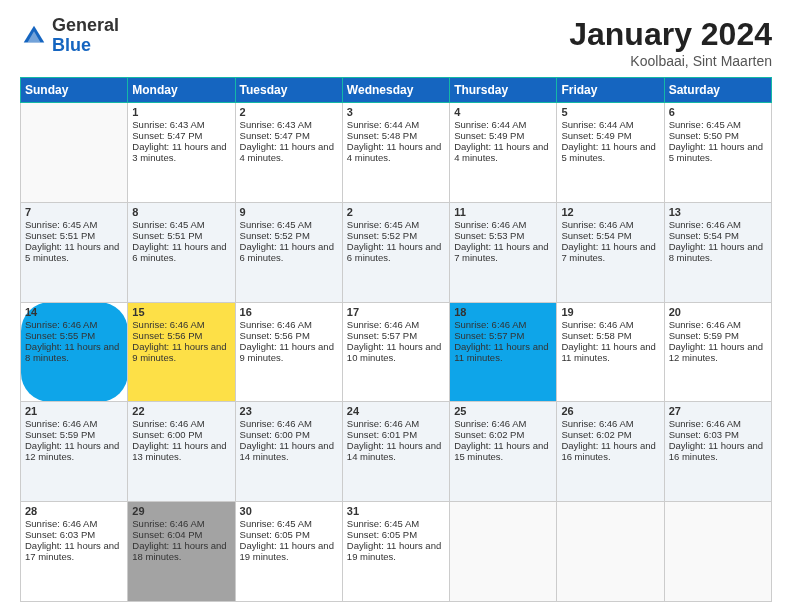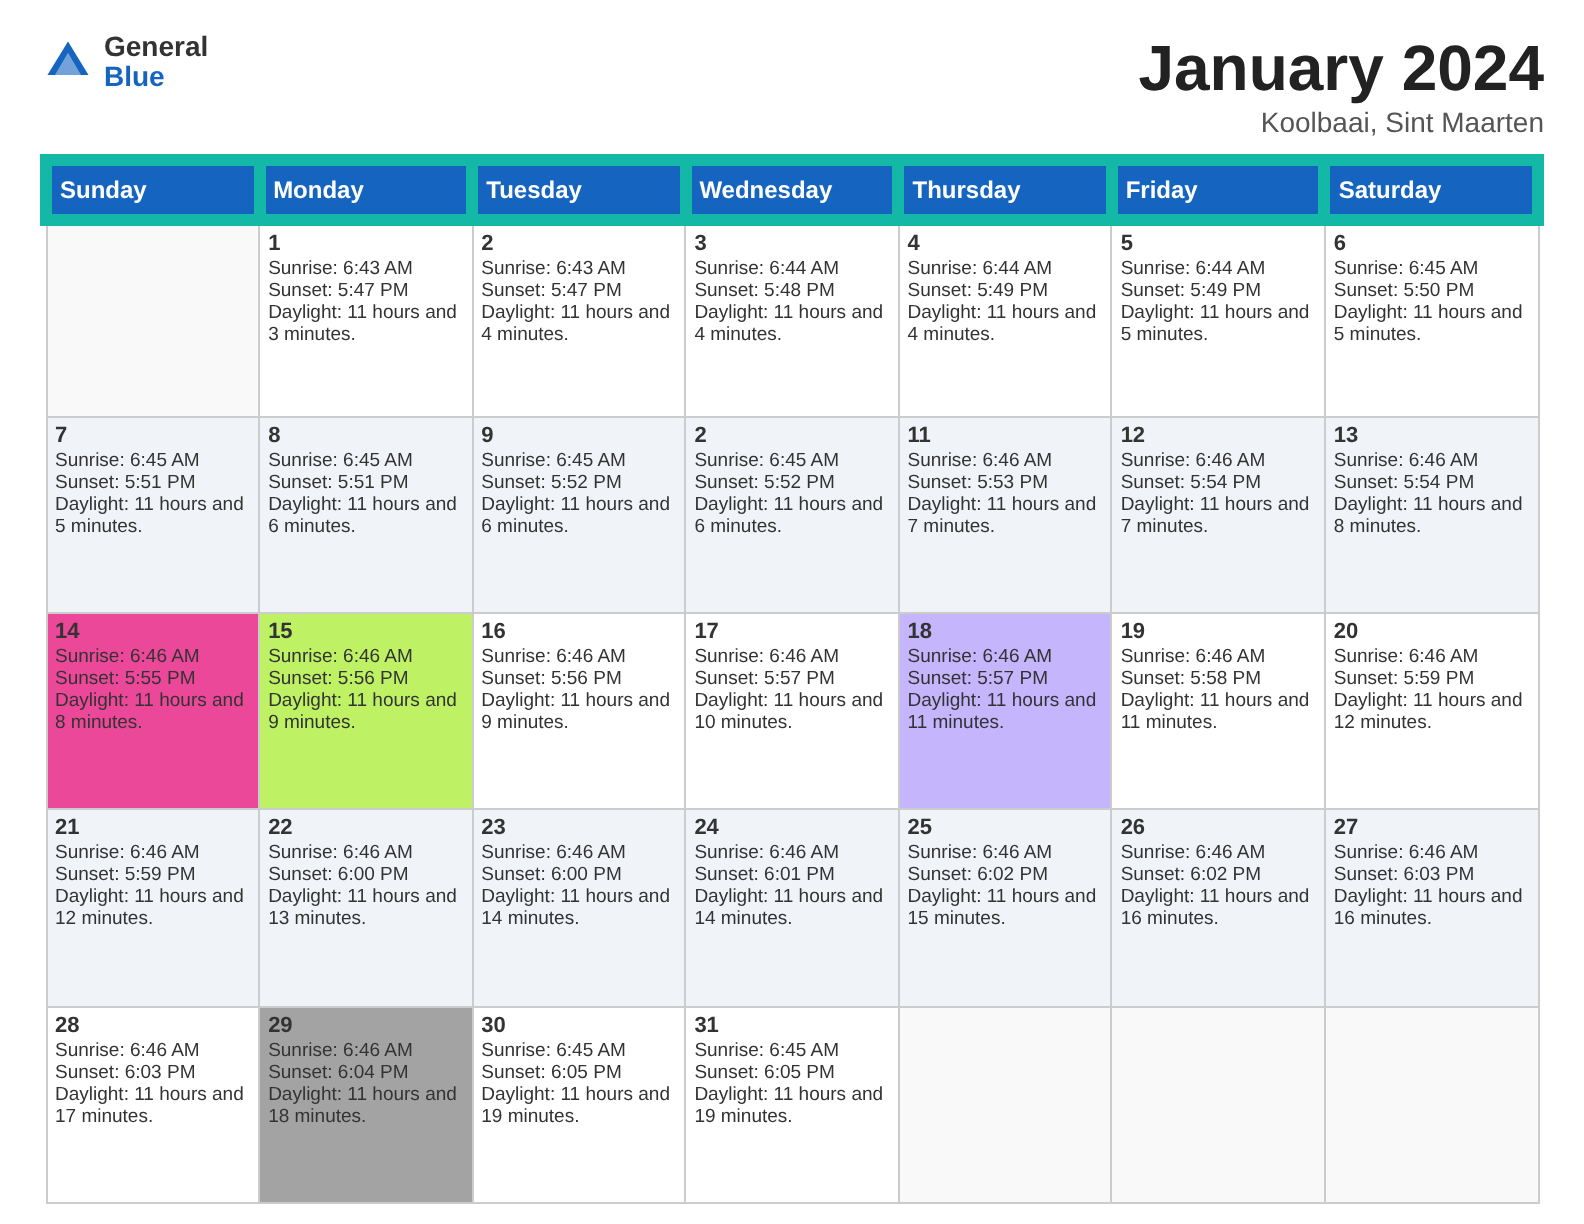--- a/index.html
+++ b/index.html
@@ -24,21 +24,21 @@
       margin-bottom: 8px;
     }
     .logo {
       display: flex;
       align-items: center;
       gap: 4px;
     }
     .logo-text {
       display: flex;
       flex-direction: column;
-      font-size: 14px;
+      font-size: 18px;
       font-weight: bold;
       line-height: 1.1;
       color: #333;
     }
     .logo-general { color: #333; }
     .logo-blue { color: #1565c0; }
     .logo-icon {
       width: 28px;
       height: 28px;
     }
@@ -62,21 +62,21 @@
       width: 100%;
       table-layout: fixed;
     }
     .calendar th {
       background: #1565c0;
       color: #fff;
       font-size: 12px;
       font-weight: bold;
       padding: 5px 4px;
       text-align: left;
-      border: 6px solid #14b8a6;
+      border: 1px solid #14b8a6;
     }
     .calendar td {
       border: 1px solid #ccc;
       vertical-align: top;
       padding: 3px 4px;
       font-size: 9.5px;
       color: #333;
       height: 88px;
     }
     .day-num {
@@ -200,45 +200,45 @@
             <div>Daylight: 11 hours and 7 minutes.</div>
           </td>
           <td style="background: rgb(240, 244, 248);">
             <span class="day-num">13</span>
             <div>Sunrise: 6:46 AM</div>
             <div>Sunset: 5:54 PM</div>
             <div>Daylight: 11 hours and 8 minutes.</div>
           </td>
         </tr>
         <tr>
-          <td style="background: #ec4899;">
+          <td style="background: #0ea5e9; border-radius: 29px;">
             <span class="day-num">14</span>
             <div>Sunrise: 6:46 AM</div>
             <div>Sunset: 5:55 PM</div>
             <div>Daylight: 11 hours and 8 minutes.</div>
           </td>
-          <td style="background: #bef264;">
+          <td style="background: #fde047;">
             <span class="day-num">15</span>
             <div>Sunrise: 6:46 AM</div>
             <div>Sunset: 5:56 PM</div>
             <div>Daylight: 11 hours and 9 minutes.</div>
           </td>
           <td style="background: rgb(255, 255, 255);">
             <span class="day-num">16</span>
             <div>Sunrise: 6:46 AM</div>
             <div>Sunset: 5:56 PM</div>
             <div>Daylight: 11 hours and 9 minutes.</div>
           </td>
           <td style="background: rgb(255, 255, 255);">
             <span class="day-num">17</span>
             <div>Sunrise: 6:46 AM</div>
             <div>Sunset: 5:57 PM</div>
             <div>Daylight: 11 hours and 10 minutes.</div>
           </td>
-          <td style="background: #c4b5fd;">
+          <td style="background: #0ea5e9;">
             <span class="day-num">18</span>
             <div>Sunrise: 6:46 AM</div>
             <div>Sunset: 5:57 PM</div>
             <div>Daylight: 11 hours and 11 minutes.</div>
           </td>
           <td style="background: rgb(255, 255, 255);">
             <span class="day-num">19</span>
             <div>Sunrise: 6:46 AM</div>
             <div>Sunset: 5:58 PM</div>
             <div>Daylight: 11 hours and 11 minutes.</div>

